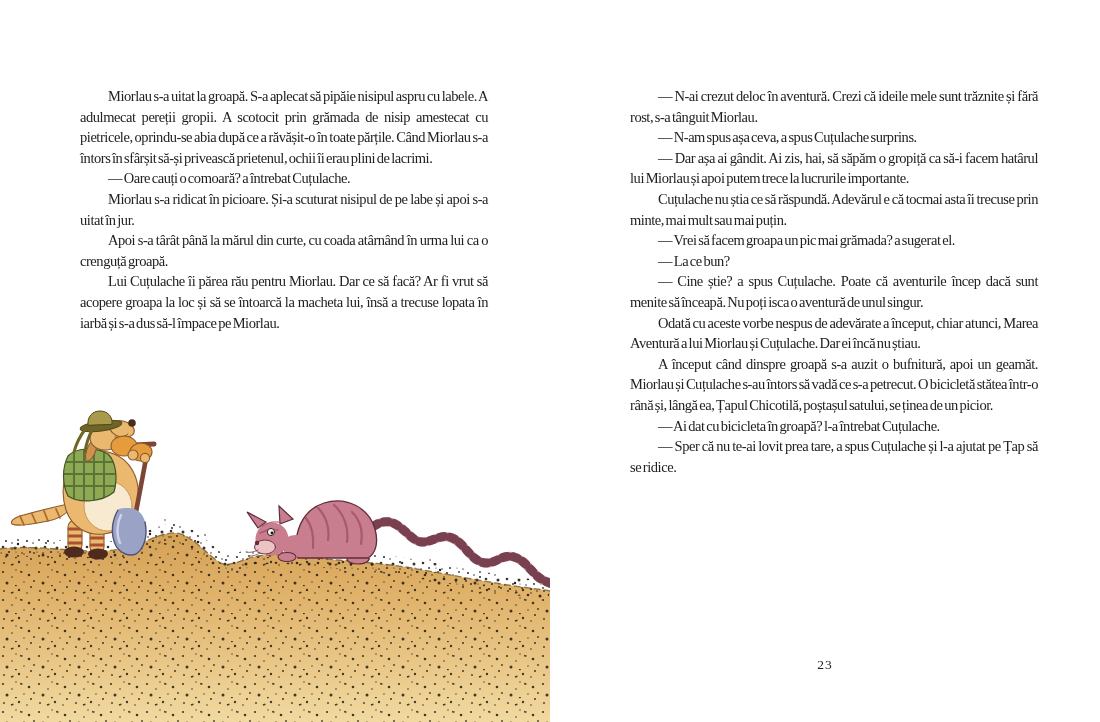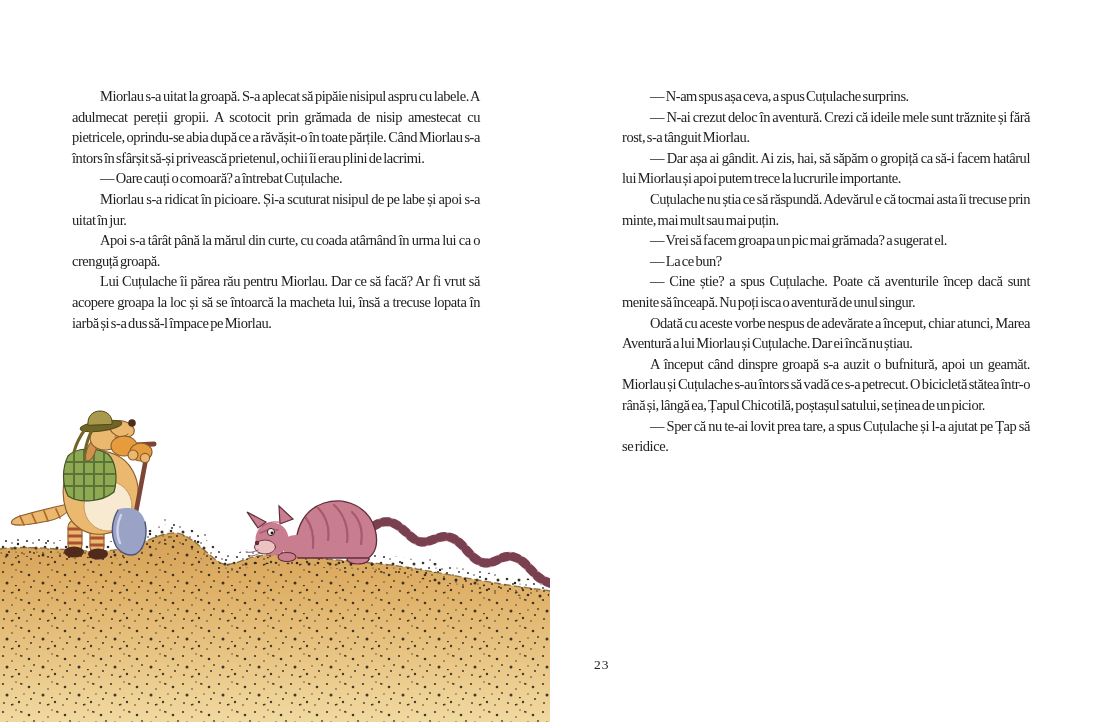--- a/index.html
+++ b/index.html
@@ -7,27 +7,28 @@
     width:1100px;height:722px;position:relative;overflow:hidden;
     background:#ffffff;
     font-family:"Liberation Serif","DejaVu Serif",serif;
     color:#232020;
   }
   .text-col{
     position:absolute;top:86px;width:408px;
     font-size:14.5px;line-height:20.6px;
     letter-spacing:-0.45px;word-spacing:-1.5px;
     text-align:justify;
+    margin-left:8px;
   }
   .text-col p{margin:0;text-indent:28px;}
   #left-text{left:72px;}
   #right-text{left:622px;}
   .page-number{
-    position:absolute;left:594px;width:408px;top:657px;
-    font-size:13.5px;letter-spacing:1px;
+    position:absolute;left:621px;width:408px;top:657px;
+    text-align:center;font-size:13.5px;letter-spacing:1px;
   }
   #illustration{
     position:absolute;left:0;top:400px;width:550px;height:322px;
   }
   svg{display:block;}
   .outline{stroke:#8a5a2c;stroke-width:1.1;}
 </style>
 </head>
 <body>
 
@@ -199,27 +200,28 @@
             <path d="M258,150 C254,152 250,153 246,152 M260,153 C257,155 253,156 250,156" fill="none" stroke="#612c3b" stroke-width="0.7"></path>
           </g>
           <ellipse cx="287" cy="157" rx="9" ry="4.5" stroke="#612c3b" stroke-width="1.1" fill="#c97e90"></ellipse>
         </g>
       </svg>
     </figure>
   </section>
 
   <section>
     <div id="right-text" class="text-col">
+      <p>— N-ai crezut deloc în aventură. Crezi că ideile mele sunt trăznite și fără rost, s-a tânguit Miorlau.</p>
       <p>— N-am spus așa ceva, a spus Cuțulache surprins.</p>
-      <p>— N-ai crezut deloc în aventură. Crezi că ideile mele sunt trăznite și fără rost, s-a tânguit Miorlau.</p>
       <p>— Dar așa ai gândit. Ai zis, hai, să săpăm o gropiță ca să-i facem hatârul lui Miorlau și apoi putem trece la lucrurile importante.</p>
       <p>Cuțulache nu știa ce să răspundă. Adevărul e că tocmai asta îi trecuse prin minte, mai mult sau mai puțin.</p>
       <p>— Vrei să facem groapa un pic mai grămada? a sugerat el.</p>
       <p>— La ce bun?</p>
       <p>— Cine știe? a spus Cuțulache. Poate că aventurile încep dacă sunt menite să înceapă. Nu poți isca o aventură de unul singur.</p>
       <p>Odată cu aceste vorbe nespus de adevărate a început, chiar atunci, Marea Aventură a lui Miorlau și Cuțulache. Dar ei încă nu știau.</p>
       <p>A început când dinspre groapă s-a auzit o bufnitură, apoi un geamăt. Miorlau și Cuțulache s-au întors să vadă ce s-a petrecut. O bicicletă stătea într-o rână și, lângă ea, Țapul Chicotilă, poștașul satului, se ținea de un picior.</p>
+      <p>— Ai dat cu bicicleta în groapă? l-a întrebat Cuțulache.</p>
       <p>— Sper că nu te-ai lovit prea tare, a spus Cuțulache și l-a ajutat pe Țap să se ridice.</p>
     </div>
     <div class="page-number">23</div>
   </section>
 
 </main>
 
 </body></html>

